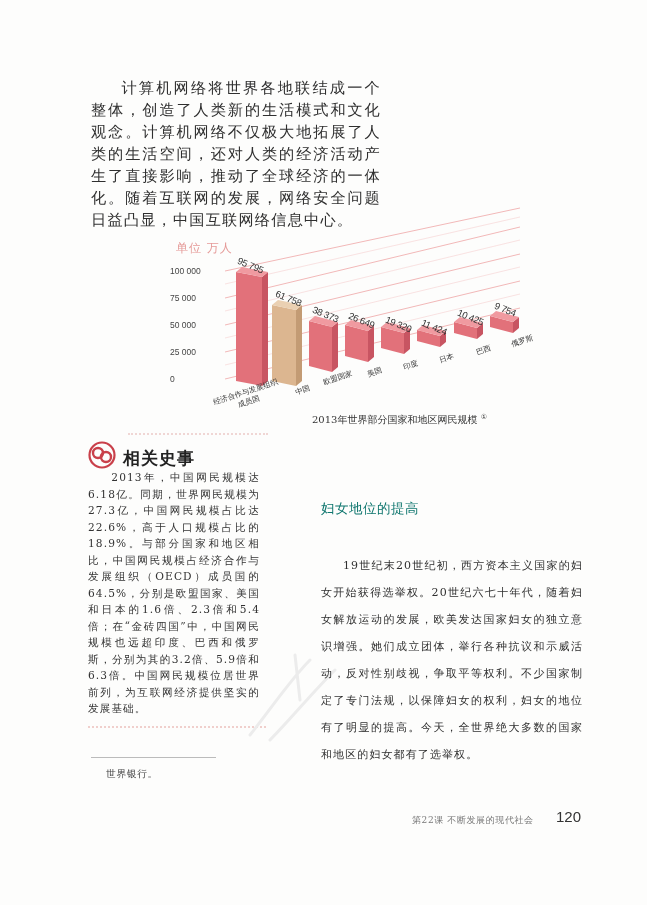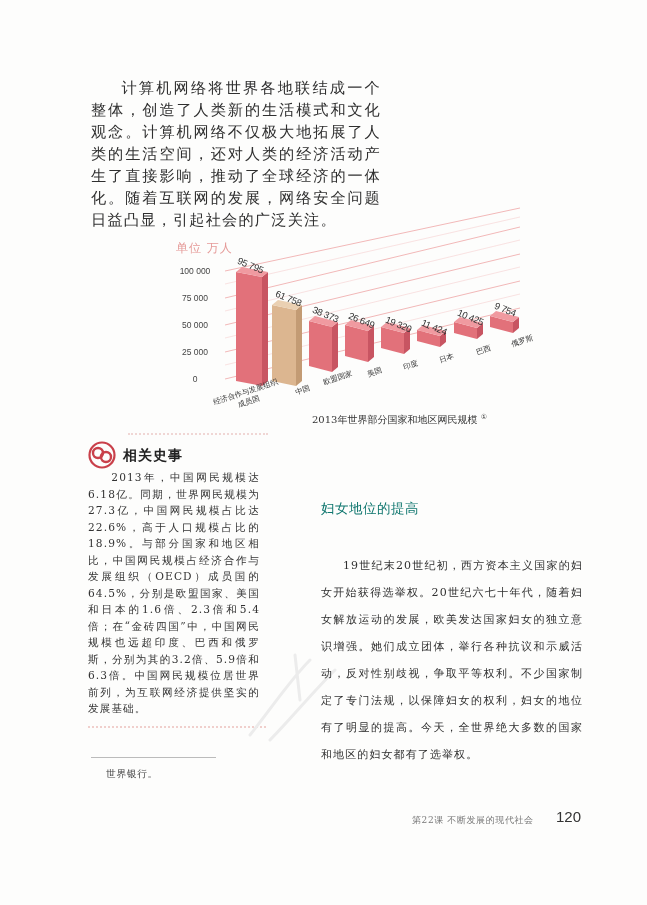--- a/index.html
+++ b/index.html
@@ -8,32 +8,32 @@
 
   .page { position: absolute; left: 0; top: 0; width: 647px; height: 905px; background: #fdfdfc; }
 
   
   .intro { position: absolute; left: 91px; top: 77px; width: 290px; font-size: 15.2px; line-height: 22px; letter-spacing: 1.2px; color: #2f2f2f; text-indent: 2em; text-align: justify; }
 
   
   .chart { position: absolute; left: 170px; top: 200px; width: 380px; height: 235px; }
   .chart svg { position: absolute; left: 0; top: 0; }
   .chart-unit { position: absolute; left: 6px; top: 40px; font-family: "DejaVu Sans", sans-serif; font-size: 12px; color: #e59a98; letter-spacing: 1px; }
-  .ytick { position: absolute; font-family: "Liberation Sans", sans-serif; font-size: 8.5px; color: #444; text-align: center; width: 50px; }
+  .ytick { position: absolute; font-family: "Liberation Sans", sans-serif; font-size: 8.5px; color: #444; text-align: left; width: 50px; }
   .val-label { position: absolute; font-family: "Liberation Sans", sans-serif; font-size: 9.5px; color: #333; transform: rotate(22deg); transform-origin: left top; white-space: nowrap; letter-spacing: -0.3px; }
   .cat-label { position: absolute; font-family: "DejaVu Sans", sans-serif; font-size: 7.5px; color: #333; transform: rotate(-18deg); transform-origin: left top; white-space: nowrap; text-align: center; line-height: 10px; }
   .chart-caption { position: absolute; left: 142px; top: 213px; font-size: 10px; color: #333; white-space: nowrap; text-align: right; }
   .chart-caption sup { font-size: 7px; }
 
   
   .sidebar { position: absolute; left: 88px; top: 433px; width: 170px; }
   .sidebar-top-rule { position: absolute; left: 40px; top: 0; width: 140px; border-top: 2px dotted #f0d6d4; }
   .sidebar-bottom-rule { position: absolute; left: 0; top: 293px; width: 178px; border-top: 2px dotted #f0cfcc; }
   .sb-icon { position: absolute; left: 0; top: 8px; width: 28px; height: 28px; }
-  .sb-title { position: absolute; left: 35px; top: 14px; font-family: "DejaVu Sans", sans-serif; font-weight: bold; font-size: 14px; color: #222; letter-spacing: 1px; }
+  .sb-title { position: absolute; left: 35px; top: 14px; font-family: "DejaVu Sans", sans-serif; font-weight: bold; font-size: 17px; color: #222; letter-spacing: 1px; }
   .sb-body { position: absolute; left: 0; top: 36px; width: 172px; font-size: 10.6px; line-height: 16.5px; letter-spacing: 1.1px; color: #333; text-indent: 2.2em; text-align: justify; }
 
   
   .sec-title { position: absolute; left: 321px; top: 500px; font-family: "DejaVu Sans", sans-serif; font-weight: normal; font-size: 13.5px; color: #0f766e; letter-spacing: 0.5px; }
   .sec-body { position: absolute; left: 321px; top: 552px; width: 262px; font-size: 11px; line-height: 27px; letter-spacing: 1.1px; color: #303030; text-indent: 2em; text-align: justify; }
 
   
   .watermark { position: absolute; left: 240px; top: 640px; width: 120px; height: 110px; pointer-events: none; }
 
   
@@ -44,21 +44,21 @@
 
   
   .footer { position: absolute; left: 412px; top: 814px; font-size: 9px; color: #777; letter-spacing: 0.6px; white-space: nowrap; }
   .page-num { position: absolute; left: 556px; top: 808px; font-family: "Liberation Sans", sans-serif; font-size: 15px; color: #333; }
 </style>
 </head>
 <body>
 
 <div class="page">
 
-  <p class="intro">计算机网络将世界各地联结成一个整体，创造了人类新的生活模式和文化观念。计算机网络不仅极大地拓展了人类的生活空间，还对人类的经济活动产生了直接影响，推动了全球经济的一体化。随着互联网的发展，网络安全问题日益凸显，引起社会的广泛关注。</p>
+  <p class="intro">计算机网络将世界各地联结成一个整体，创造了人类新的生活模式和文化观念。计算机网络不仅极大地拓展了人类的生活空间，还对人类的经济活动产生了直接影响，推动了全球经济的一体化。随着互联网的发展，网络安全问题日益凸显，中国互联网络信息中心。</p>
 
   <div class="chart">
     <svg width="380" height="235" viewBox="0 0 380 235">
 
       <g stroke="#f2b8b8" stroke-width="1" fill="none">
         <line x1="55" y1="179" x2="350" y2="108"></line>
         <line x1="55" y1="152" x2="350" y2="81"></line>
         <line x1="55" y1="125" x2="350" y2="54"></line>
         <line x1="55" y1="98" x2="350" y2="27"></line>
         <line x1="55" y1="71" x2="350" y2="8"></line>

